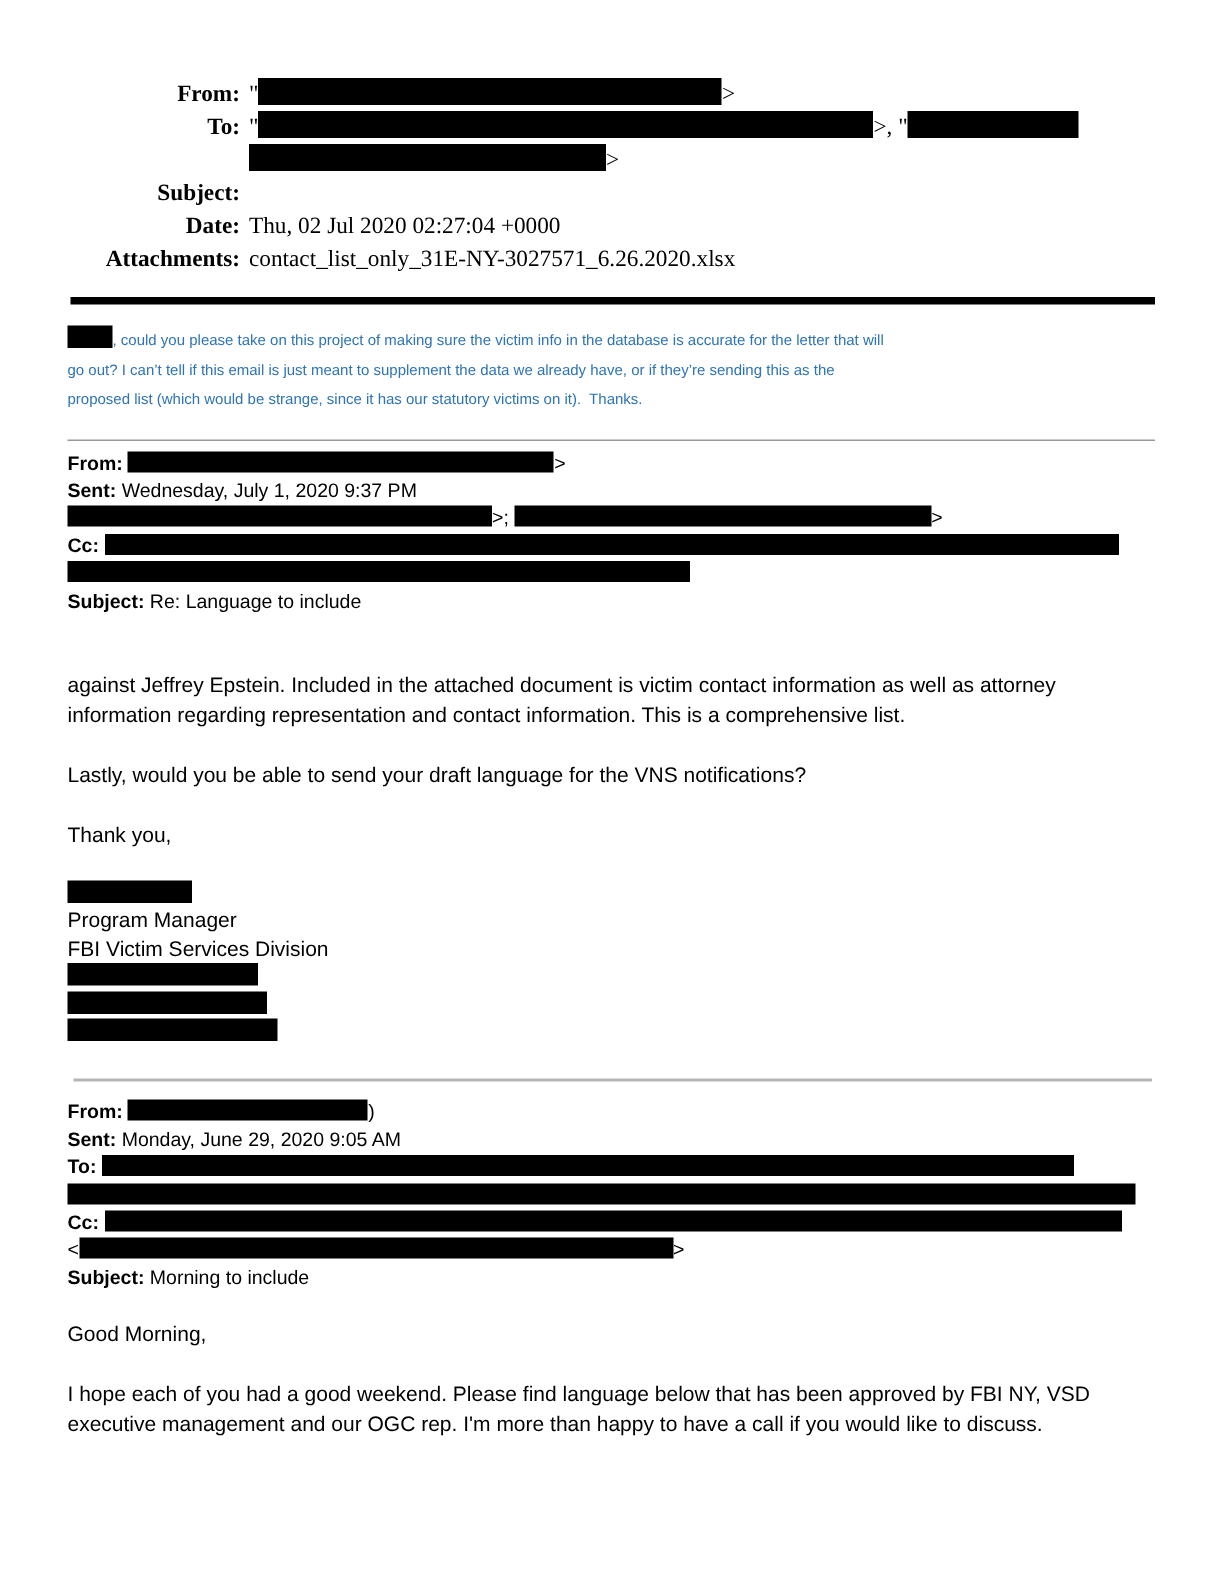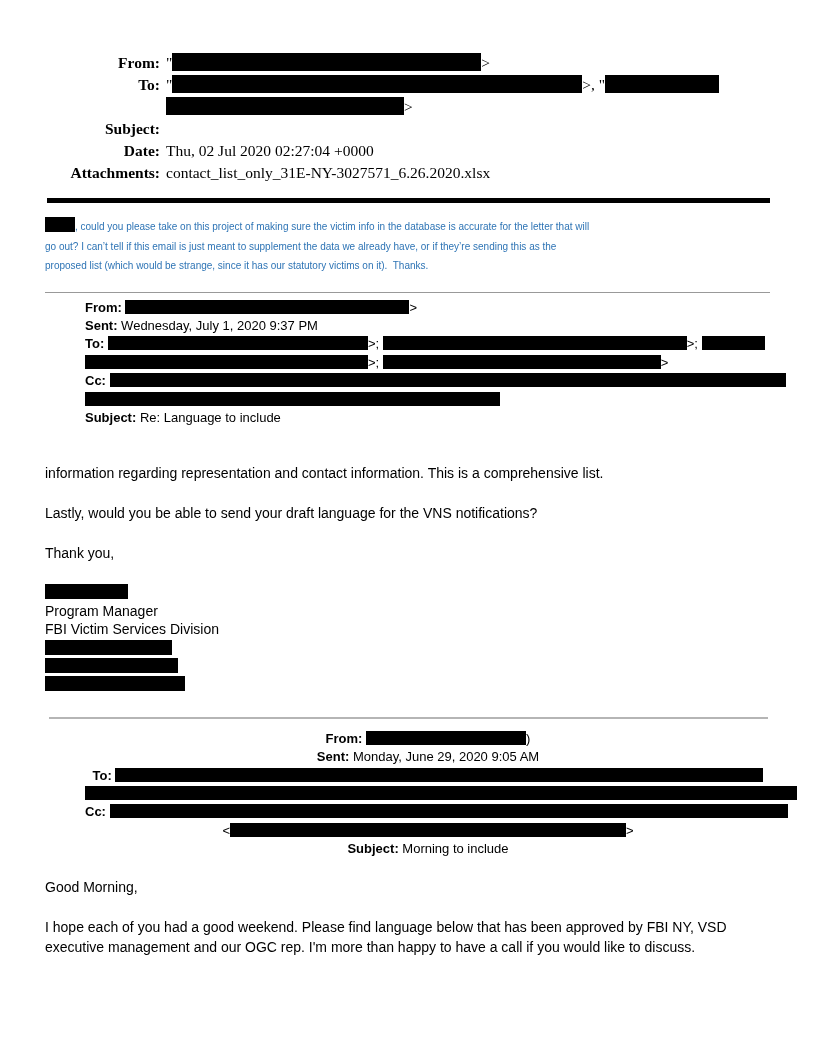--- a/index.html
+++ b/index.html
@@ -20,32 +20,32 @@
   .tvalue{margin-left:6px;white-space:pre;}
   .tophdr .redact{height:18px;margin-bottom:-3px;}
   
   .blackbar{height:5px;background:#000;width:723px;margin:14px 0 0 2px;}
   .rule1{border-top:1px solid #999;width:725px;margin-top:16px;}
   .rule2{border-top:2px solid #b5b5b5;width:719px;margin:23px 0 0 4px;}
   
   .note{margin-top:14px;font-size:10px;line-height:19.5px;}
   .note .redact{height:15px;margin-bottom:-2px;}
   
-  .qhdr{margin-top:6px;font-size:13px;line-height:18.4px;margin-left:40px;}
+  .qhdr{margin-top:6px;font-size:13px;line-height:18.4px;}
   .qhdr .redact{height:14px;margin-bottom:-2px;}
   .bold{font-weight:bold;}
   
   .body{margin-top:16px;font-size:14px;line-height:20px;}
   .body .redact{height:15px;margin-bottom:-2px;}
   .sig{font-size:14px;line-height:18.4px;}
   .sig .redact{height:15px;margin-bottom:-2px;}
   .line{white-space:pre;}
   .line.blank::after{content:" ";}
   .redact{display:inline-block;background:#000;vertical-align:baseline;}
-  .hdr2{margin-top:11px;text-align:center;}
+  .hdr2{margin-top:11px;}
   .body2{margin-top:18px;}
 </style>
 </head>
 <body>
 
 <div class="page">
 
   <div class="tophdr">
     <div class="trow">
       <div class="tlabel">From:</div>
@@ -78,29 +78,29 @@
       <div class="line"><span class="redact" style="width: 30px;"></span><span>, could you please take on this project of making sure the victim info in the database is accurate for the letter that will</span></div>
       <div class="line"><span>go out? I can’t tell if this email is just meant to supplement the data we already have, or if they’re sending this as the</span></div>
       <div class="line"><span>proposed list (which would be strange, since it has our statutory victims on it).  Thanks.</span></div>
     </div>
 
   <div class="rule1"></div>
 
   <div class="qhdr">
       <div class="line"><span class="bold">From:</span><span> </span><span class="redact" style="width: 284px;"></span><span>&gt;</span></div>
       <div class="line"><span class="bold">Sent:</span><span> Wednesday, July 1, 2020 9:37 PM</span></div>
-      <div class="line"><span class="bold">To:</span><span> </span><span class="redact" style="width: 260px;"></span><span>&gt;; </span><span class="redact" style="width: 304px;"></span><span>&gt;; </span><span class="redact" style="width: 63px;"></span></div>
       <div class="line"><span class="redact" style="width: 283px;"></span><span>&gt;; </span><span class="redact" style="width: 278px;"></span><span>&gt;</span></div>
       <div class="line"><span class="bold">Cc:</span><span> </span><span class="redact" style="width: 676px;"></span></div>
       <div class="line"><span class="redact" style="width: 415px;"></span></div>
       <div class="line"><span class="bold">Subject:</span><span> Re: Language to include</span></div>
     </div>
 
   <div class="body">
       <div class="line blank"></div>
+      <div class="line"><span>against Jeffrey Epstein. Included in the attached document is victim contact information as well as attorney</span></div>
       <div class="line"><span>information regarding representation and contact information. This is a comprehensive list.</span></div>
       <div class="line blank"></div>
       <div class="line"><span>Lastly, would you be able to send your draft language for the VNS notifications?</span></div>
       <div class="line blank"></div>
       <div class="line"><span>Thank you,</span></div>
       <div class="line blank"></div>
     </div>
   <div class="sig">
       <div class="line"><span class="redact" style="width: 83px;"></span></div>
       <div class="line"><span>Program Manager</span></div>

